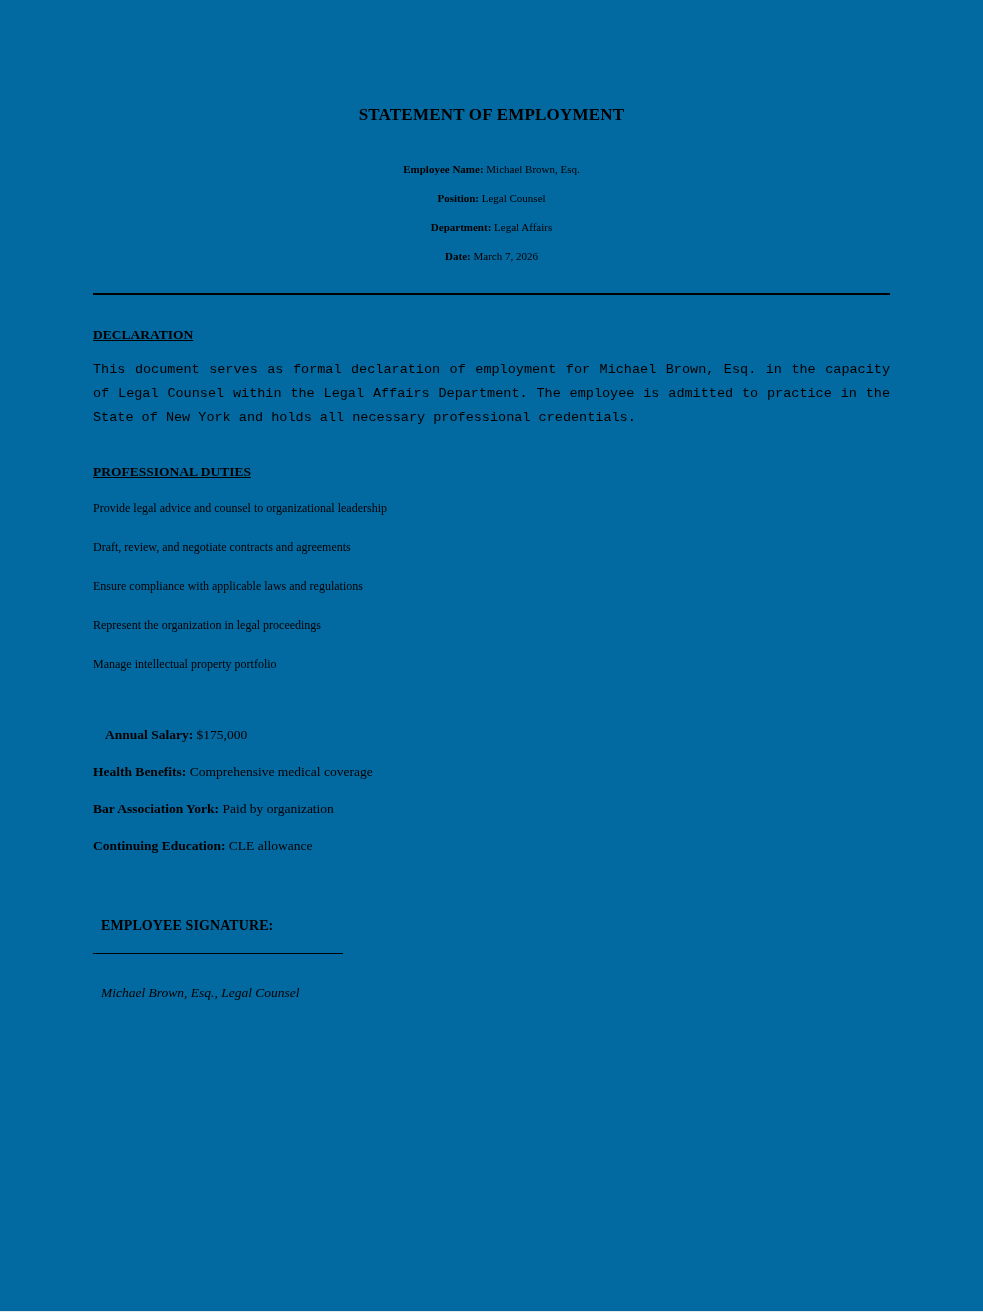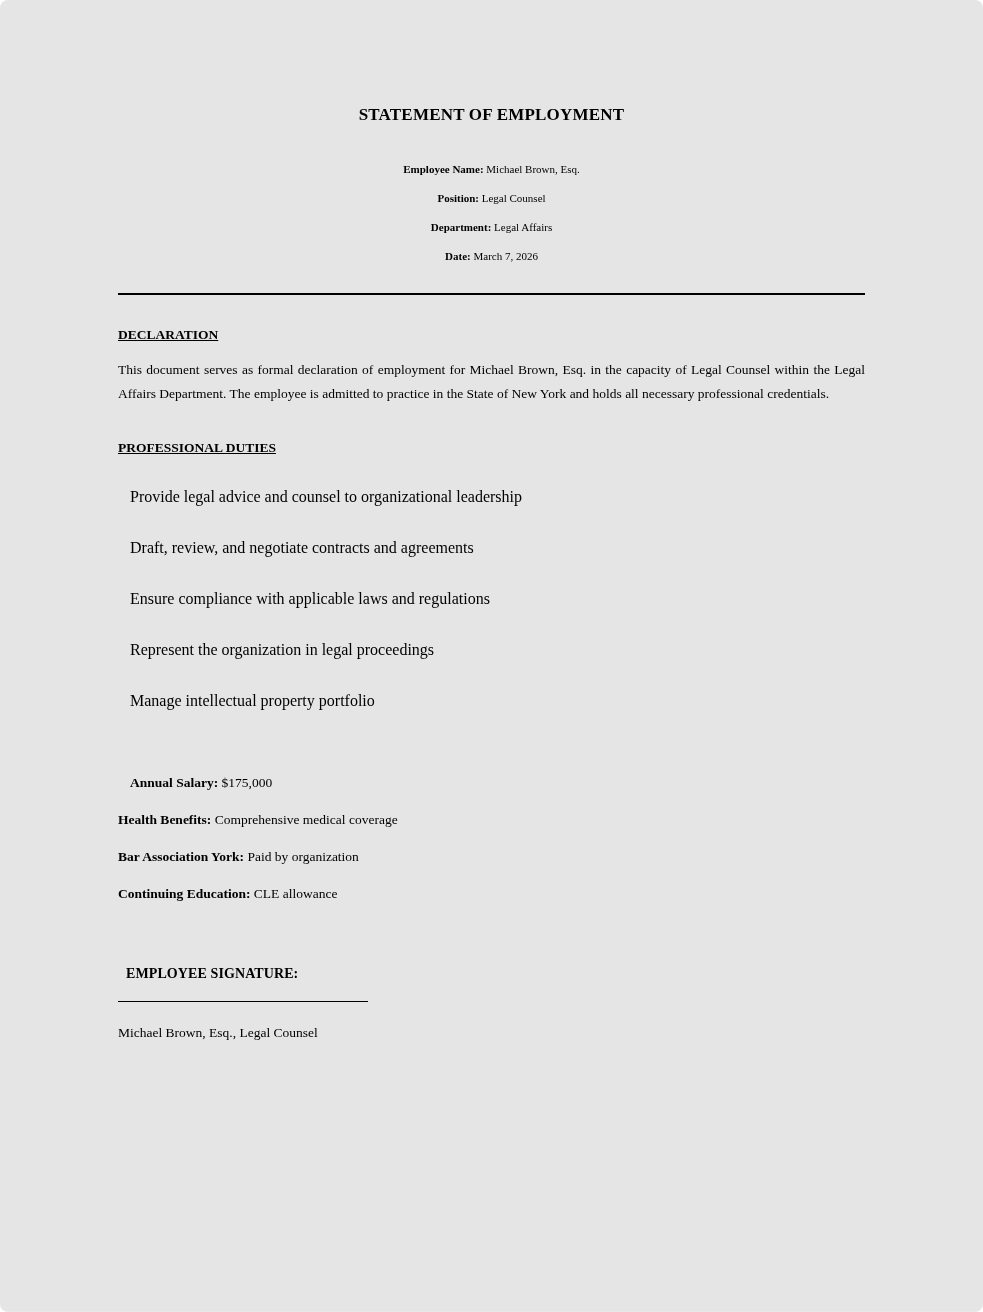--- a/index.html
+++ b/index.html
@@ -11,25 +11,24 @@
     width: 983px;
     height: 1312px;
     font-family: "Liberation Serif", "DejaVu Serif", serif;
     color: #000000;
     -webkit-font-smoothing: antialiased;
   }
   .page {
     position: relative;
     width: 983px;
     height: 1312px;
-    background: #e5e5e5;
+    background: #0369a1;
     box-sizing: border-box;
-    padding: 0 118px;
+    padding: 0 93px;
     border-bottom: 1px solid #e8e8e8;
-    border-radius: 8px;
   }
   .doc-title {
     text-align: center;
     font-size: 17px;
     font-weight: bold;
     letter-spacing: 0.2px;
     margin: 0;
     padding-top: 105px;
   }
   .header-fields {
@@ -61,25 +60,26 @@
   }
   .section-declaration { padding-top: 32px; }
   .section-duties { padding-top: 34px; }
   .section-compensation { padding-top: 32px; }
   .body-paragraph {
     font-size: 13.5px;
     line-height: 24px;
     text-align: justify;
     margin: 0;
     padding-top: 15px;
+    font-family: Liberation Mono, monospace;
   }
   .list-line {
-    font-size: 16px;
+    font-size: 12px;
     line-height: 19px;
-    margin: 12px;
+    margin: 0;
     padding-top: 20px;
   }
   .list-line:first-of-type { padding-top: 19px; }
   .kv-line {
     font-size: 13.5px;
     line-height: 19px;
     margin: 0;
     padding-top: 18px;
   }
   .kv-line:first-of-type { padding-top: 19px; margin-left: 12px; }
@@ -97,22 +97,23 @@
   }
   .signature-line {
     margin-top: 19px;
     width: 250px;
     height: 0;
     border-top: 1.6px solid #000000;
   }
   .signature-name {
     font-size: 13.5px;
     line-height: 19px;
-    margin: 0;
+    margin: 8px;
     padding-top: 21px;
+    font-style: italic;
   }
 </style>
 </head>
 <body>
 
 <div class="page">
 
   <h1 class="doc-title">STATEMENT OF EMPLOYMENT</h1>
 
   <div class="header-fields">

